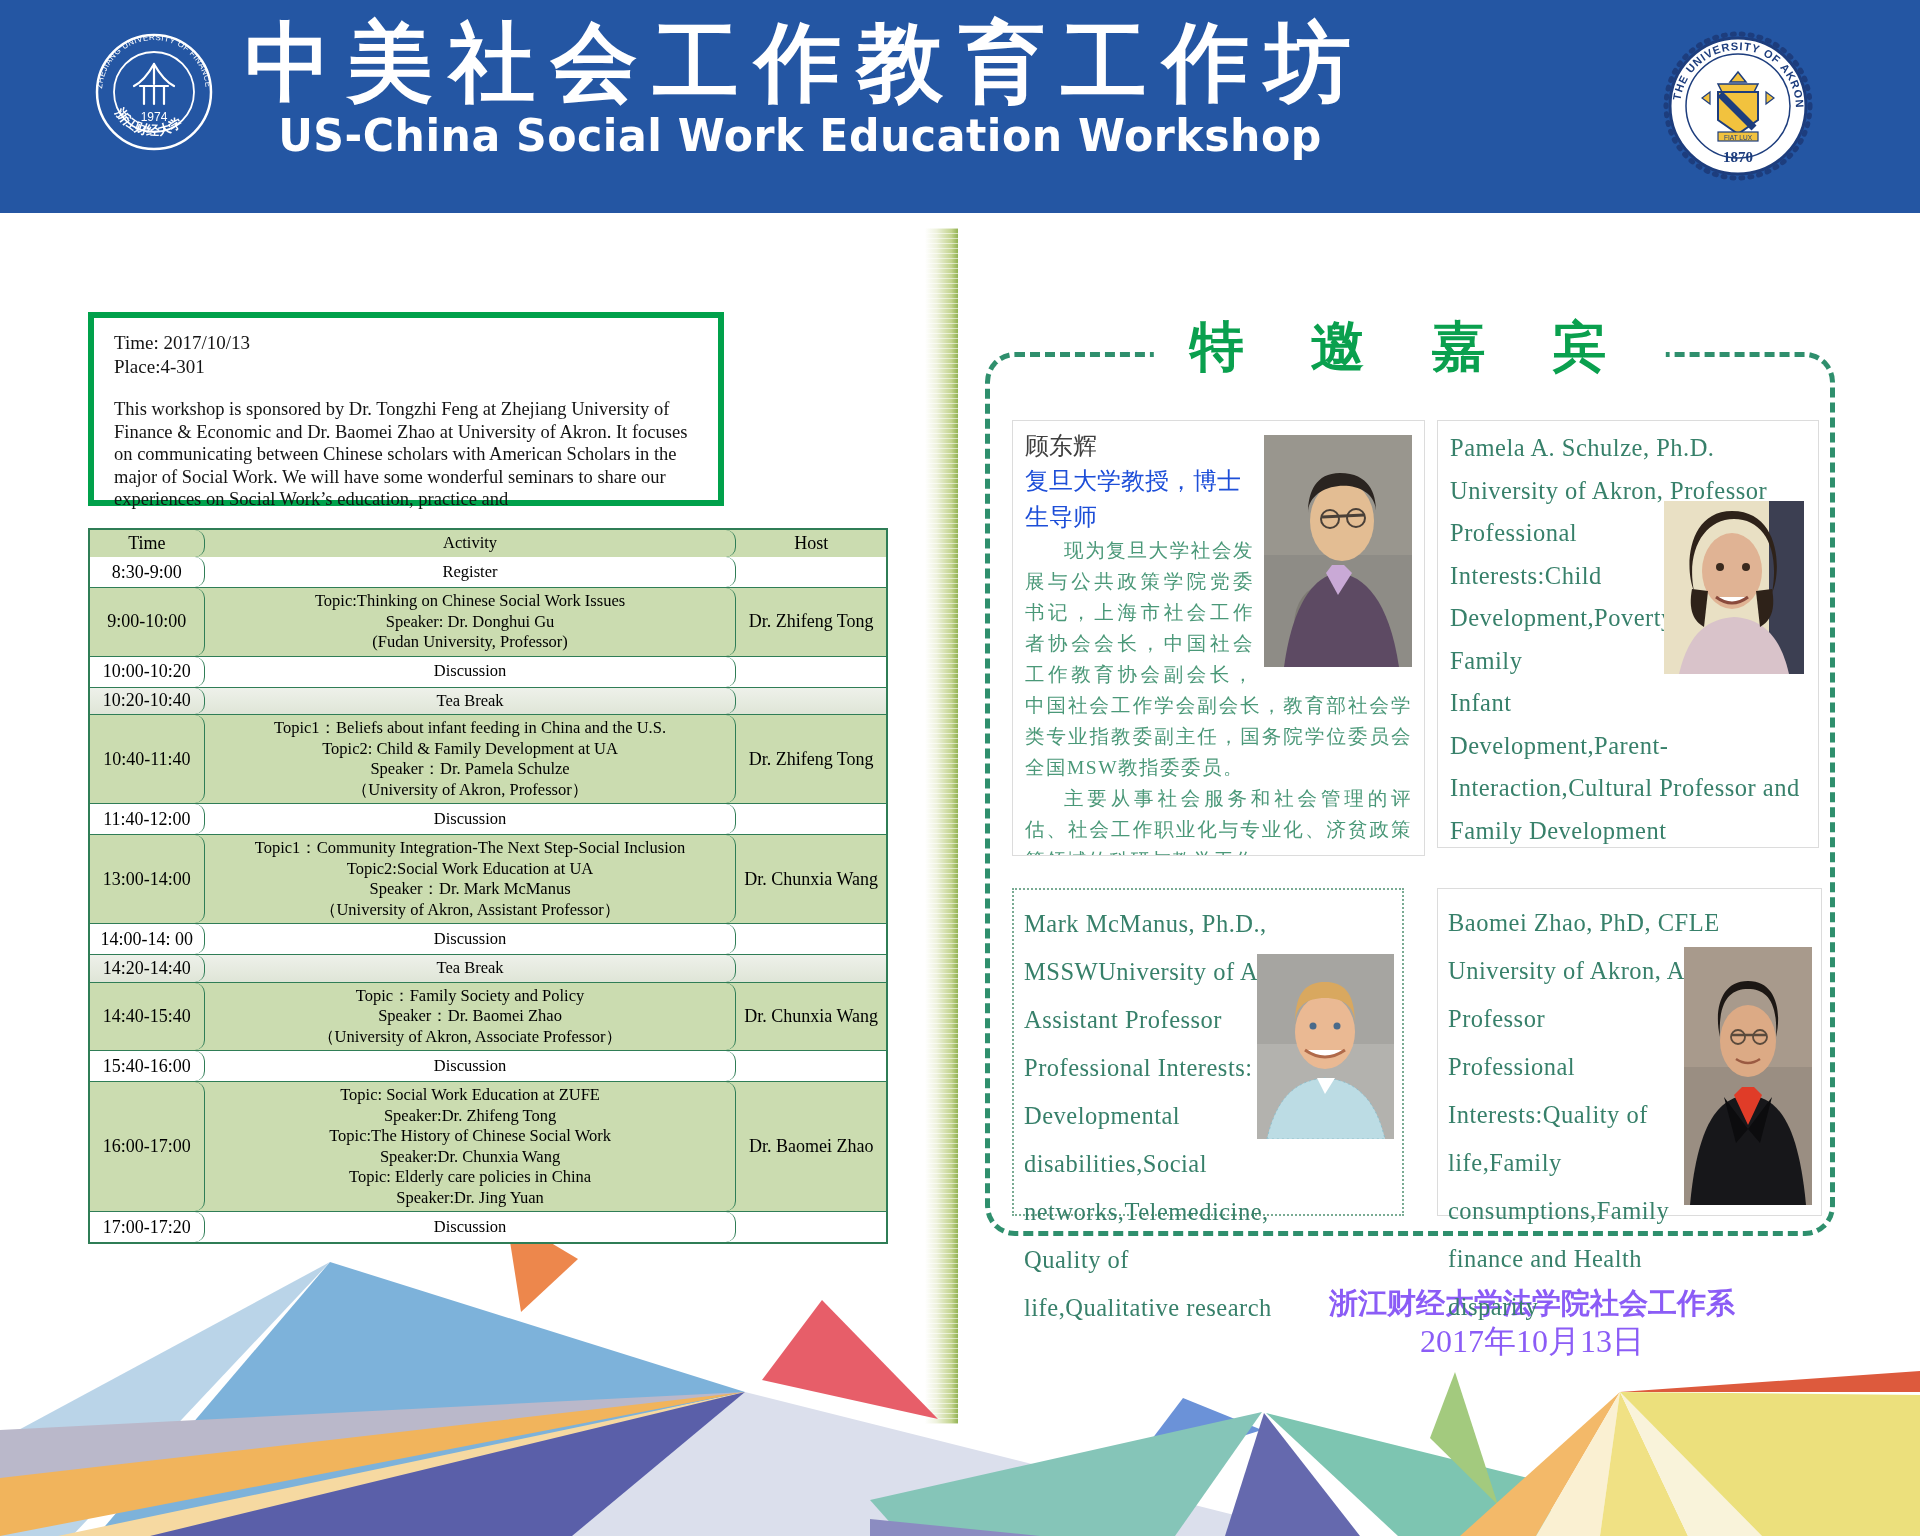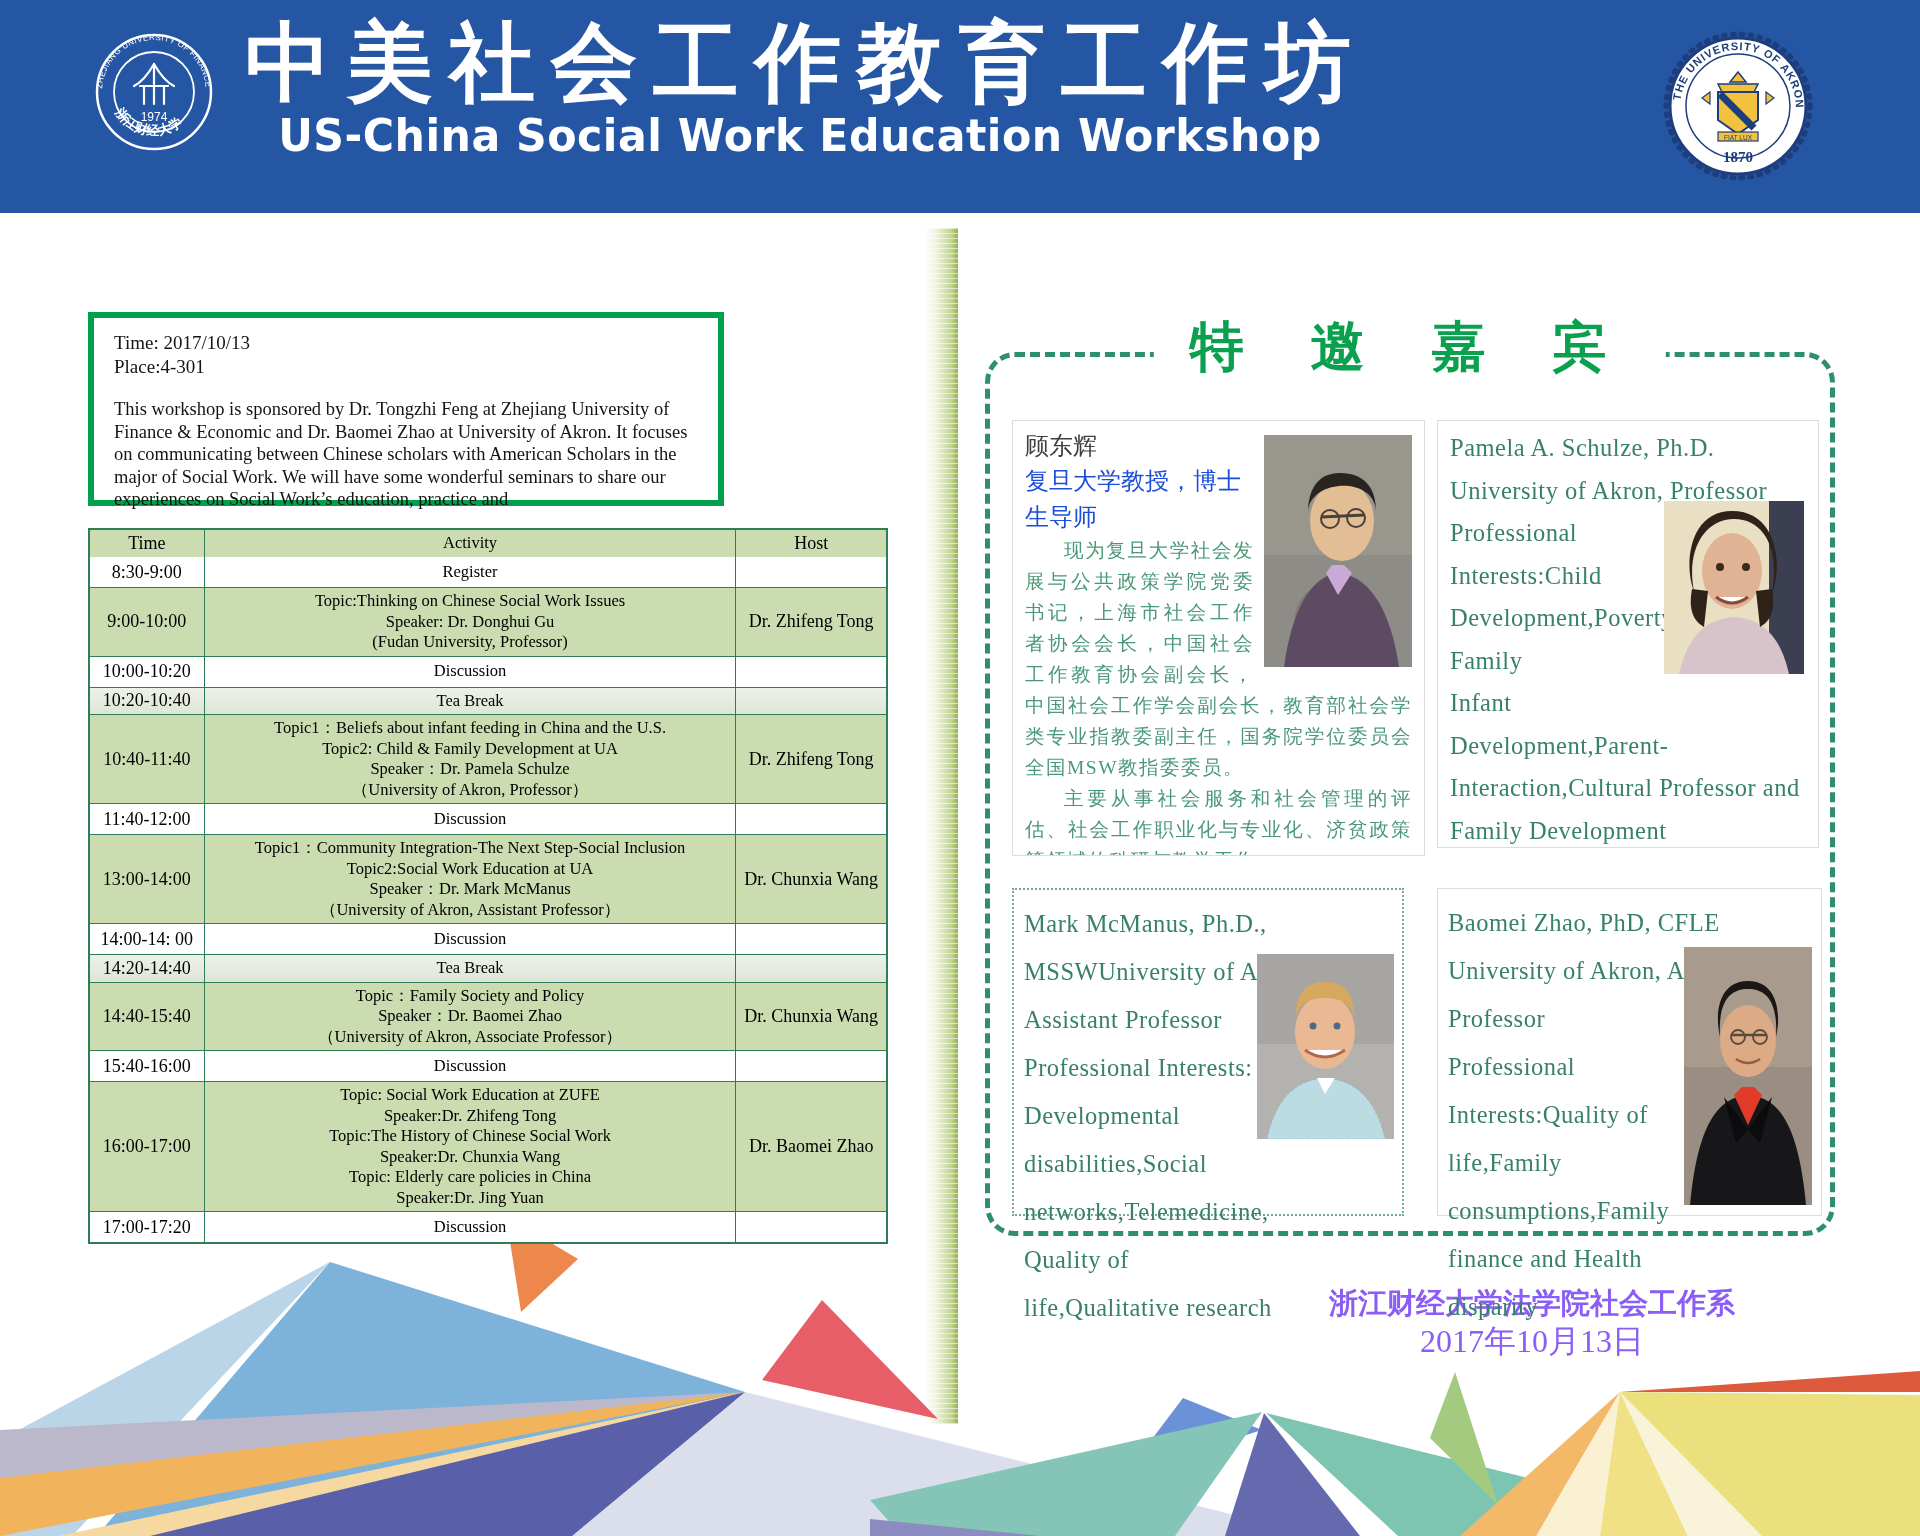--- a/index.html
+++ b/index.html
@@ -19,21 +19,21 @@
   
   .info-box{position:absolute;left:88px;top:312px;width:636px;height:194px;border:6px solid #00a14b;
             box-sizing:border-box;padding:13px 20px;color:#141414;z-index:3;background:#fff;}
   .info-line{font-size:19px;line-height:24px;}
   .info-desc{margin-top:19px;font-size:18.5px;line-height:22.5px;}
 
   .schedule{position:absolute;left:88px;top:528px;width:800px;border:2px solid #2f7d56;
             box-sizing:border-box;z-index:3;background:#fff;}
   .trow{display:flex;border-top:1px solid #2f7d56;}
   .trow:first-child{border-top:none;}
-  .cell{box-sizing:border-box;}
+  .cell{box-sizing:border-box;border-radius:10px;}
   .c-time{width:115px;border-right:1px solid #2f7d56;display:flex;align-items:center;justify-content:center;
           font-size:18px;text-align:center;}
   .c-act{width:533px;border-right:1px solid #2f7d56;display:flex;flex-direction:column;align-items:center;
          justify-content:center;font-size:16.5px;line-height:20.5px;padding:3px 8px;text-align:center;}
   .c-host{width:150px;display:flex;align-items:center;justify-content:center;font-size:18px;text-align:center;}
   .r-head{background:#cbdcb0;min-height:27px;font-size:18px;}
   .r-head .hcell{display:flex;align-items:center;justify-content:center;box-sizing:border-box;}
   .r-white{background:#ffffff;}
   .r-green{background:#cbdcb0;}
   .r-tea{background:linear-gradient(#eef1ea,#dfe5d7);}

